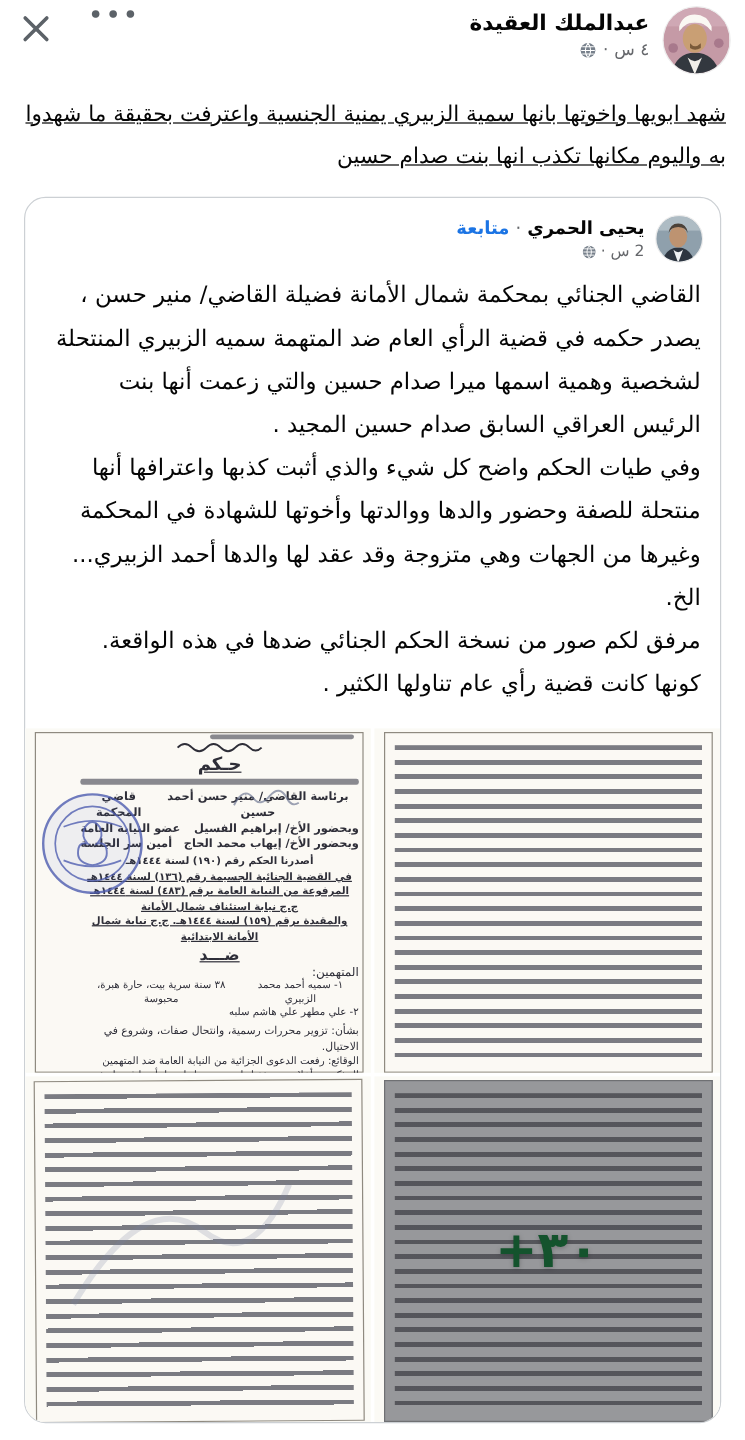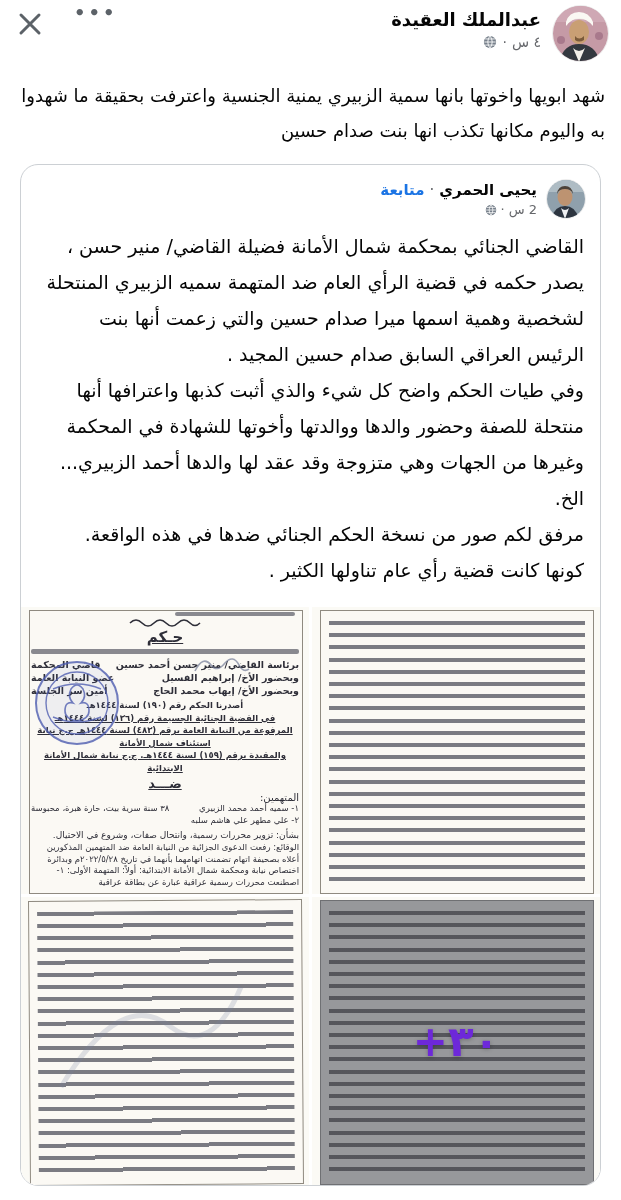--- a/index.html
+++ b/index.html
@@ -12,21 +12,21 @@
     border-radius:50%; overflow:hidden; border:1px solid rgba(0,0,0,.08); }
   .name-block { position:absolute; right:80px; top:9px; text-align:right; }
   .author-name { font-size:18px; font-weight:bold; color:#050505; }
   .meta-row { margin-top:4px; display:flex; align-items:center; gap:5px;
     color:#65676b; font-size:14px; }
   .close-btn { position:absolute; left:16px; top:10px; width:28px; height:28px; cursor:pointer; }
   .more-btn { position:absolute; left:74px; top:2px; color:#5c6268; font-size:18px;
     letter-spacing:3px; font-weight:bold; cursor:pointer; direction:ltr; }
 
   
-  .post-text { margin:12px 16px 0; font-size:18px; line-height:35px; text-align:right; }
+  .post-text { margin:12px 16px 0; font-size:18px; line-height:35px; text-align:right;text-decoration:underline; }
 
   
   .card { position:relative; margin:16px 20px 0 20px; height:1022px;
     border:1px solid #ccd0d4; border-radius:18px; overflow:hidden; background:#fff; }
   .card-header { display:flex; gap:9px; padding:14px 14px 0; align-items:center; }
   .avatar-sub { width:40px; height:40px; border-radius:50%; overflow:hidden; flex:0 0 40px;
     border:1px solid rgba(0,0,0,.08); }
   .sub-name-row { font-size:15px; font-weight:bold; display:flex; gap:5px; align-items:baseline; }
   .follow-link { color:#1b74e4; font-weight:bold; cursor:pointer; }
   .dot-sep { color:#65676b; font-weight:normal; }
@@ -43,21 +43,21 @@
   .tile { position:relative; background:#fbfaf5; overflow:hidden; cursor:pointer; }
   .page { position:absolute; inset:3px 6px 0 8px; border:1px solid #8f8a80;
     background:#fbf9f4; }
   .lines { position:absolute; inset:10px 8px 6px 8px;
     background:repeating-linear-gradient(to bottom,
       rgba(44,46,60,.62) 0px, rgba(44,46,60,.62) 4px,
       transparent 4px, transparent 12.2px); }
 
   
   .ruling-inner { position:absolute; inset:2px 10px 0 10px; text-align:center;
-    color:#2e2e38; direction:rtl; }
+    color:#2e2e38; direction:rtl;padding-left:36px; }
   .microbar { height:4px; background:rgba(44,46,60,.55); border-radius:2px; }
   .mb-top { width:120px; margin:3px 4px 2px auto; }
   .mb-wide { width:100%; margin:3px 0 4px; height:5px; }
   .ornament { display:block; margin:0 auto; }
   .r-title { font-size:15px; font-weight:bold; text-decoration:underline; margin:0 0 2px; }
   .r-panel { margin:1px 0 2px; }
   .r-row { display:flex; justify-content:space-between; font-size:9.5px; font-weight:bold;
     line-height:13px; }
   .r-case { font-size:8.5px; line-height:12.5px; font-weight:bold; }
   .r-case .u { text-decoration:underline; }
@@ -71,21 +71,21 @@
 
   .tile-b .page { transform:rotate(-.4deg); }
   .watermark { position:absolute; left:30px; top:70px; opacity:.5; }
 
   
   .tile-more .page { background:#97989b; border-color:#6f7073; }
   .tile-more .lines { background:repeating-linear-gradient(to bottom,
       rgba(20,20,28,.5) 0px, rgba(20,20,28,.5) 4px,
       transparent 4px, transparent 12.2px); }
   .more-badge { position:absolute; inset:0; display:flex; align-items:center;
-    justify-content:center; color:#6d28d9; font-size:42px; font-weight:bold;
+    justify-content:center; color:#14532d; font-size:42px; font-weight:bold;
     direction:ltr; text-shadow:0 1px 4px rgba(0,0,0,.25); }
 
   svg { display:block; }
 </style>
 </head>
 <body>
 
 <div class="viewer-bar">
   <div class="close-btn">
     <svg width="28" height="28" viewBox="0 0 28 28">

